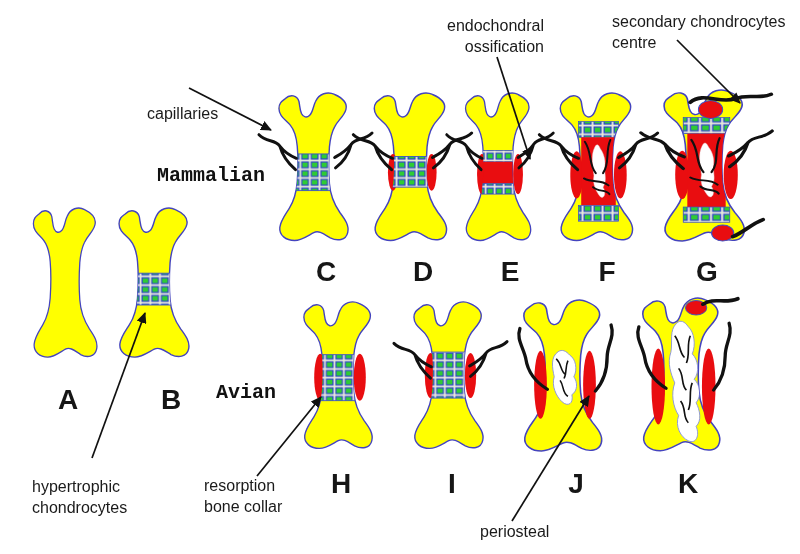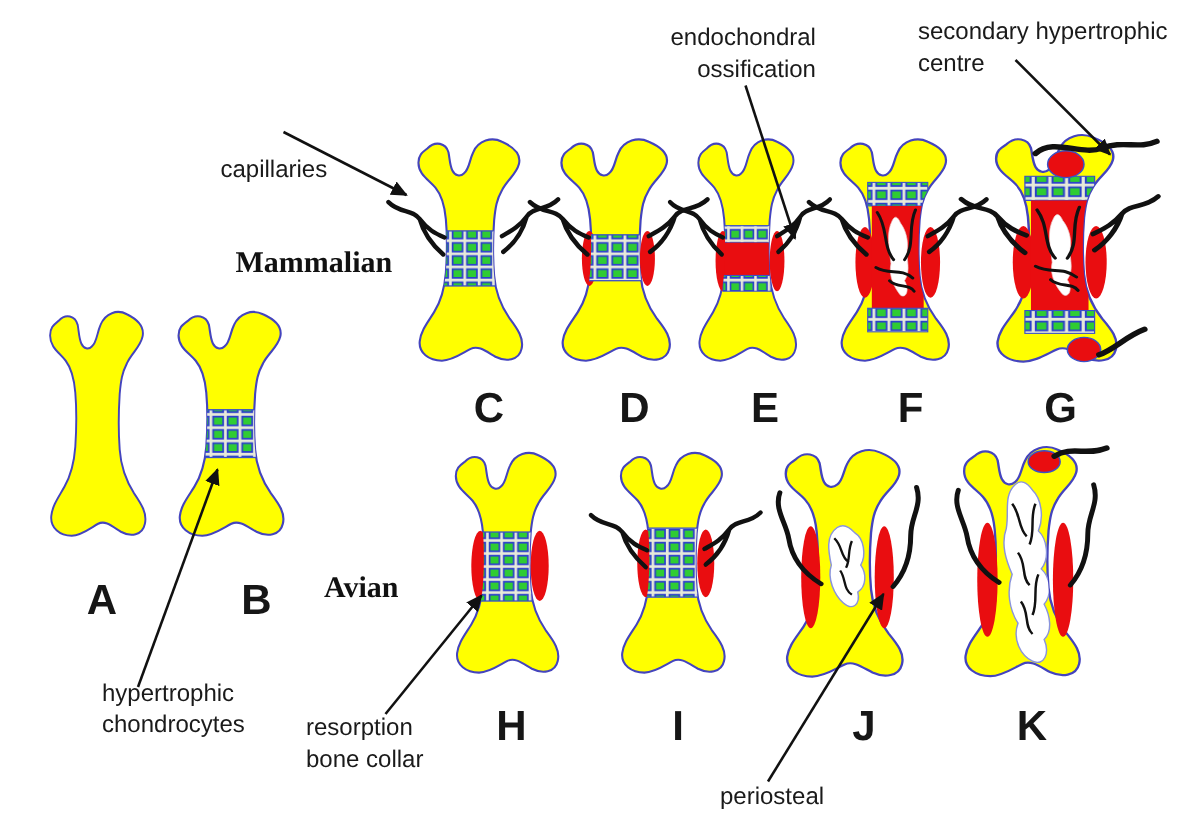--- a/index.html
+++ b/index.html
@@ -2,21 +2,21 @@
 <html><head>
 <meta charset="utf-8">
 <style>
   html,body{margin:0;padding:0;background:#fff;}
   #canvas{position:relative;width:800px;height:554px;background:#fff;overflow:hidden;
           font-family:"Liberation Sans",sans-serif;}
   #art{position:absolute;left:0;top:0;}
   .lbl{position:absolute;font:16px/21px "Liberation Sans",sans-serif;color:#1a1a1a;white-space:nowrap;}
   .lbl span{display:block;}
   .row-lbl{position:absolute;font-weight:bold;font-size:20px;color:#111;
-           font-family:Liberation Serif, serif;white-space:nowrap;}
+           font-family:Liberation Mono, monospace;white-space:nowrap;}
   .letter{position:absolute;font-weight:bold;font-size:28px;color:#161616;
           transform:translateX(-50%);font-family:"Liberation Sans",sans-serif;}
 </style>
 </head>
 <body>
 
 <div id="canvas">
 
   <svg id="art" width="800" height="554" viewBox="0 0 800 554">
     <defs>
@@ -193,29 +193,29 @@
   <div class="lbl" style="left:147px;top:67px;margin-top:36px;">
     <span>capillaries</span>
   </div>
 
   <div class="lbl" style="left:447px;top:15px;text-align:right;">
     <span>endochondral</span>
     <span>ossification</span>
   </div>
 
   <div class="lbl" style="left:612px;top:11px;">
-    <span>secondary hypertrophic</span>
+    <span>secondary chondrocytes</span>
     <span>centre</span>
   </div>
 
   <div class="row-lbl" style="left:157px;top:164px;">Mammalian</div>
 
   <div class="row-lbl" style="left:216px;top:381px;">Avian</div>
 
-  <div class="lbl" style="left:32px;top:452px;margin-left:36px;">
+  <div class="lbl" style="left:32px;top:476px;">
     <span>hypertrophic</span>
     <span>chondrocytes</span>
   </div>
 
   <div class="lbl" style="left:204px;top:475px;">
     <span>resorption</span>
     <span>bone collar</span>
   </div>
 
   <div class="lbl" style="left:480px;top:521px;">periosteal</div>

